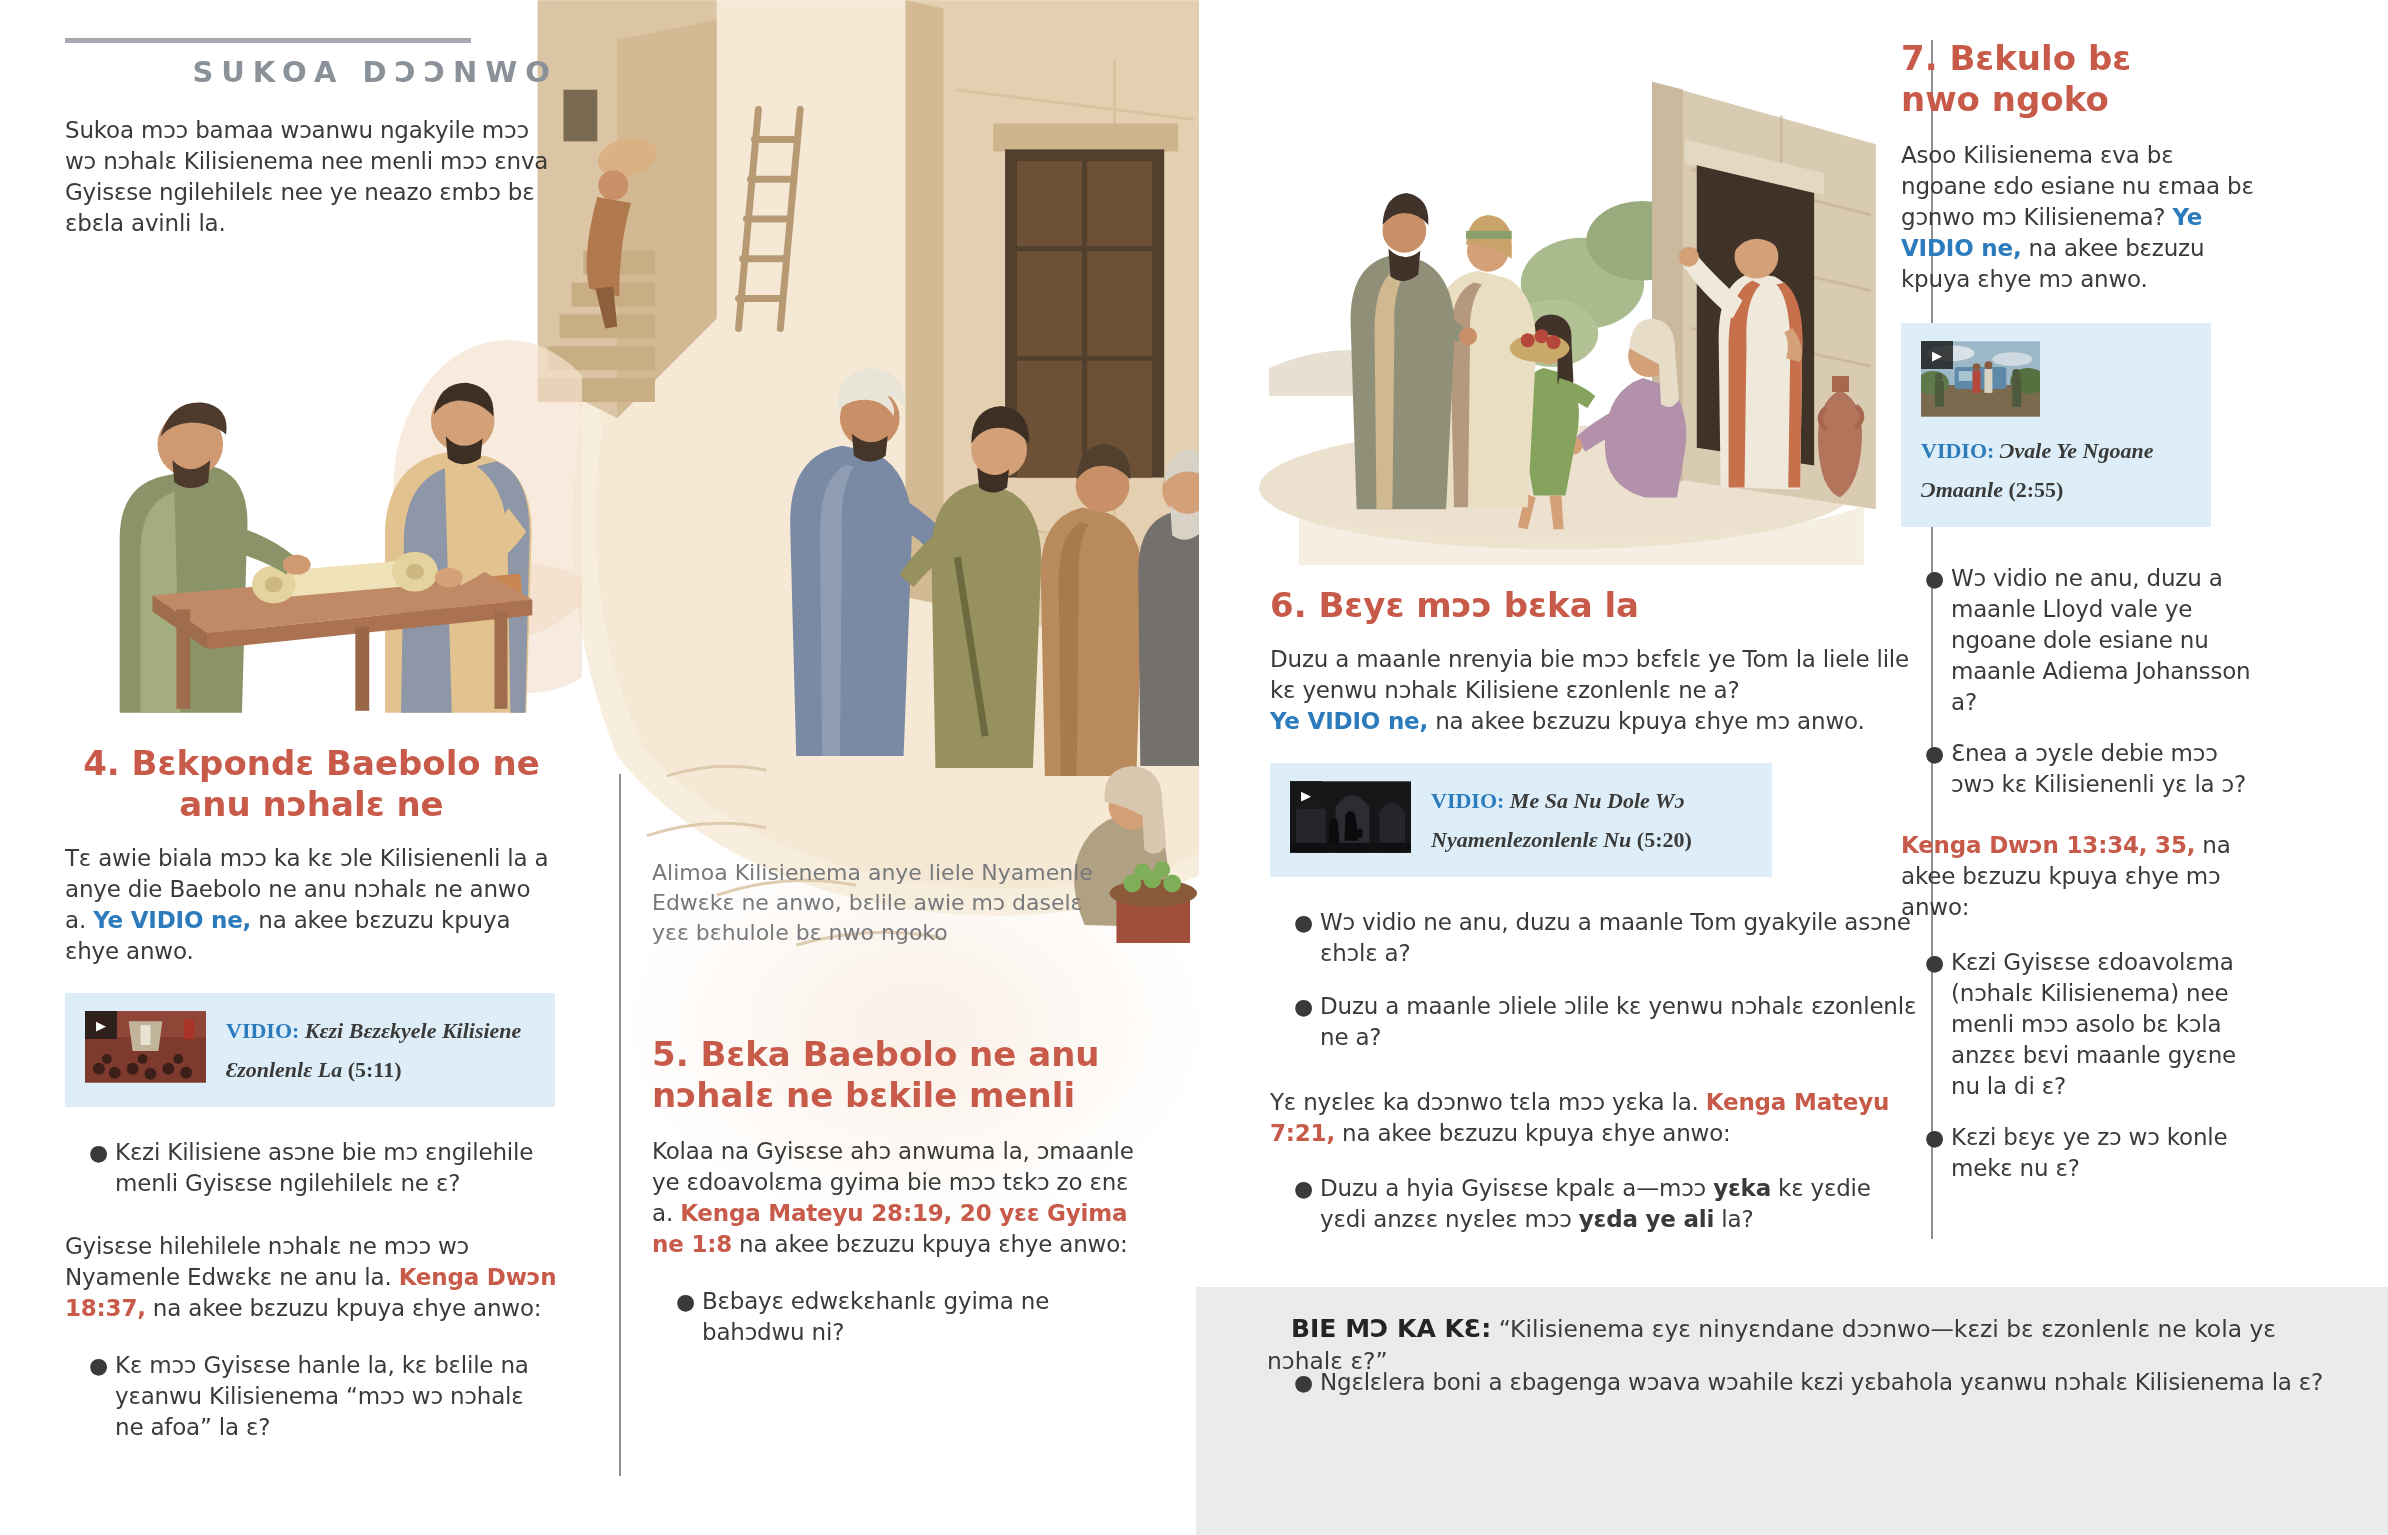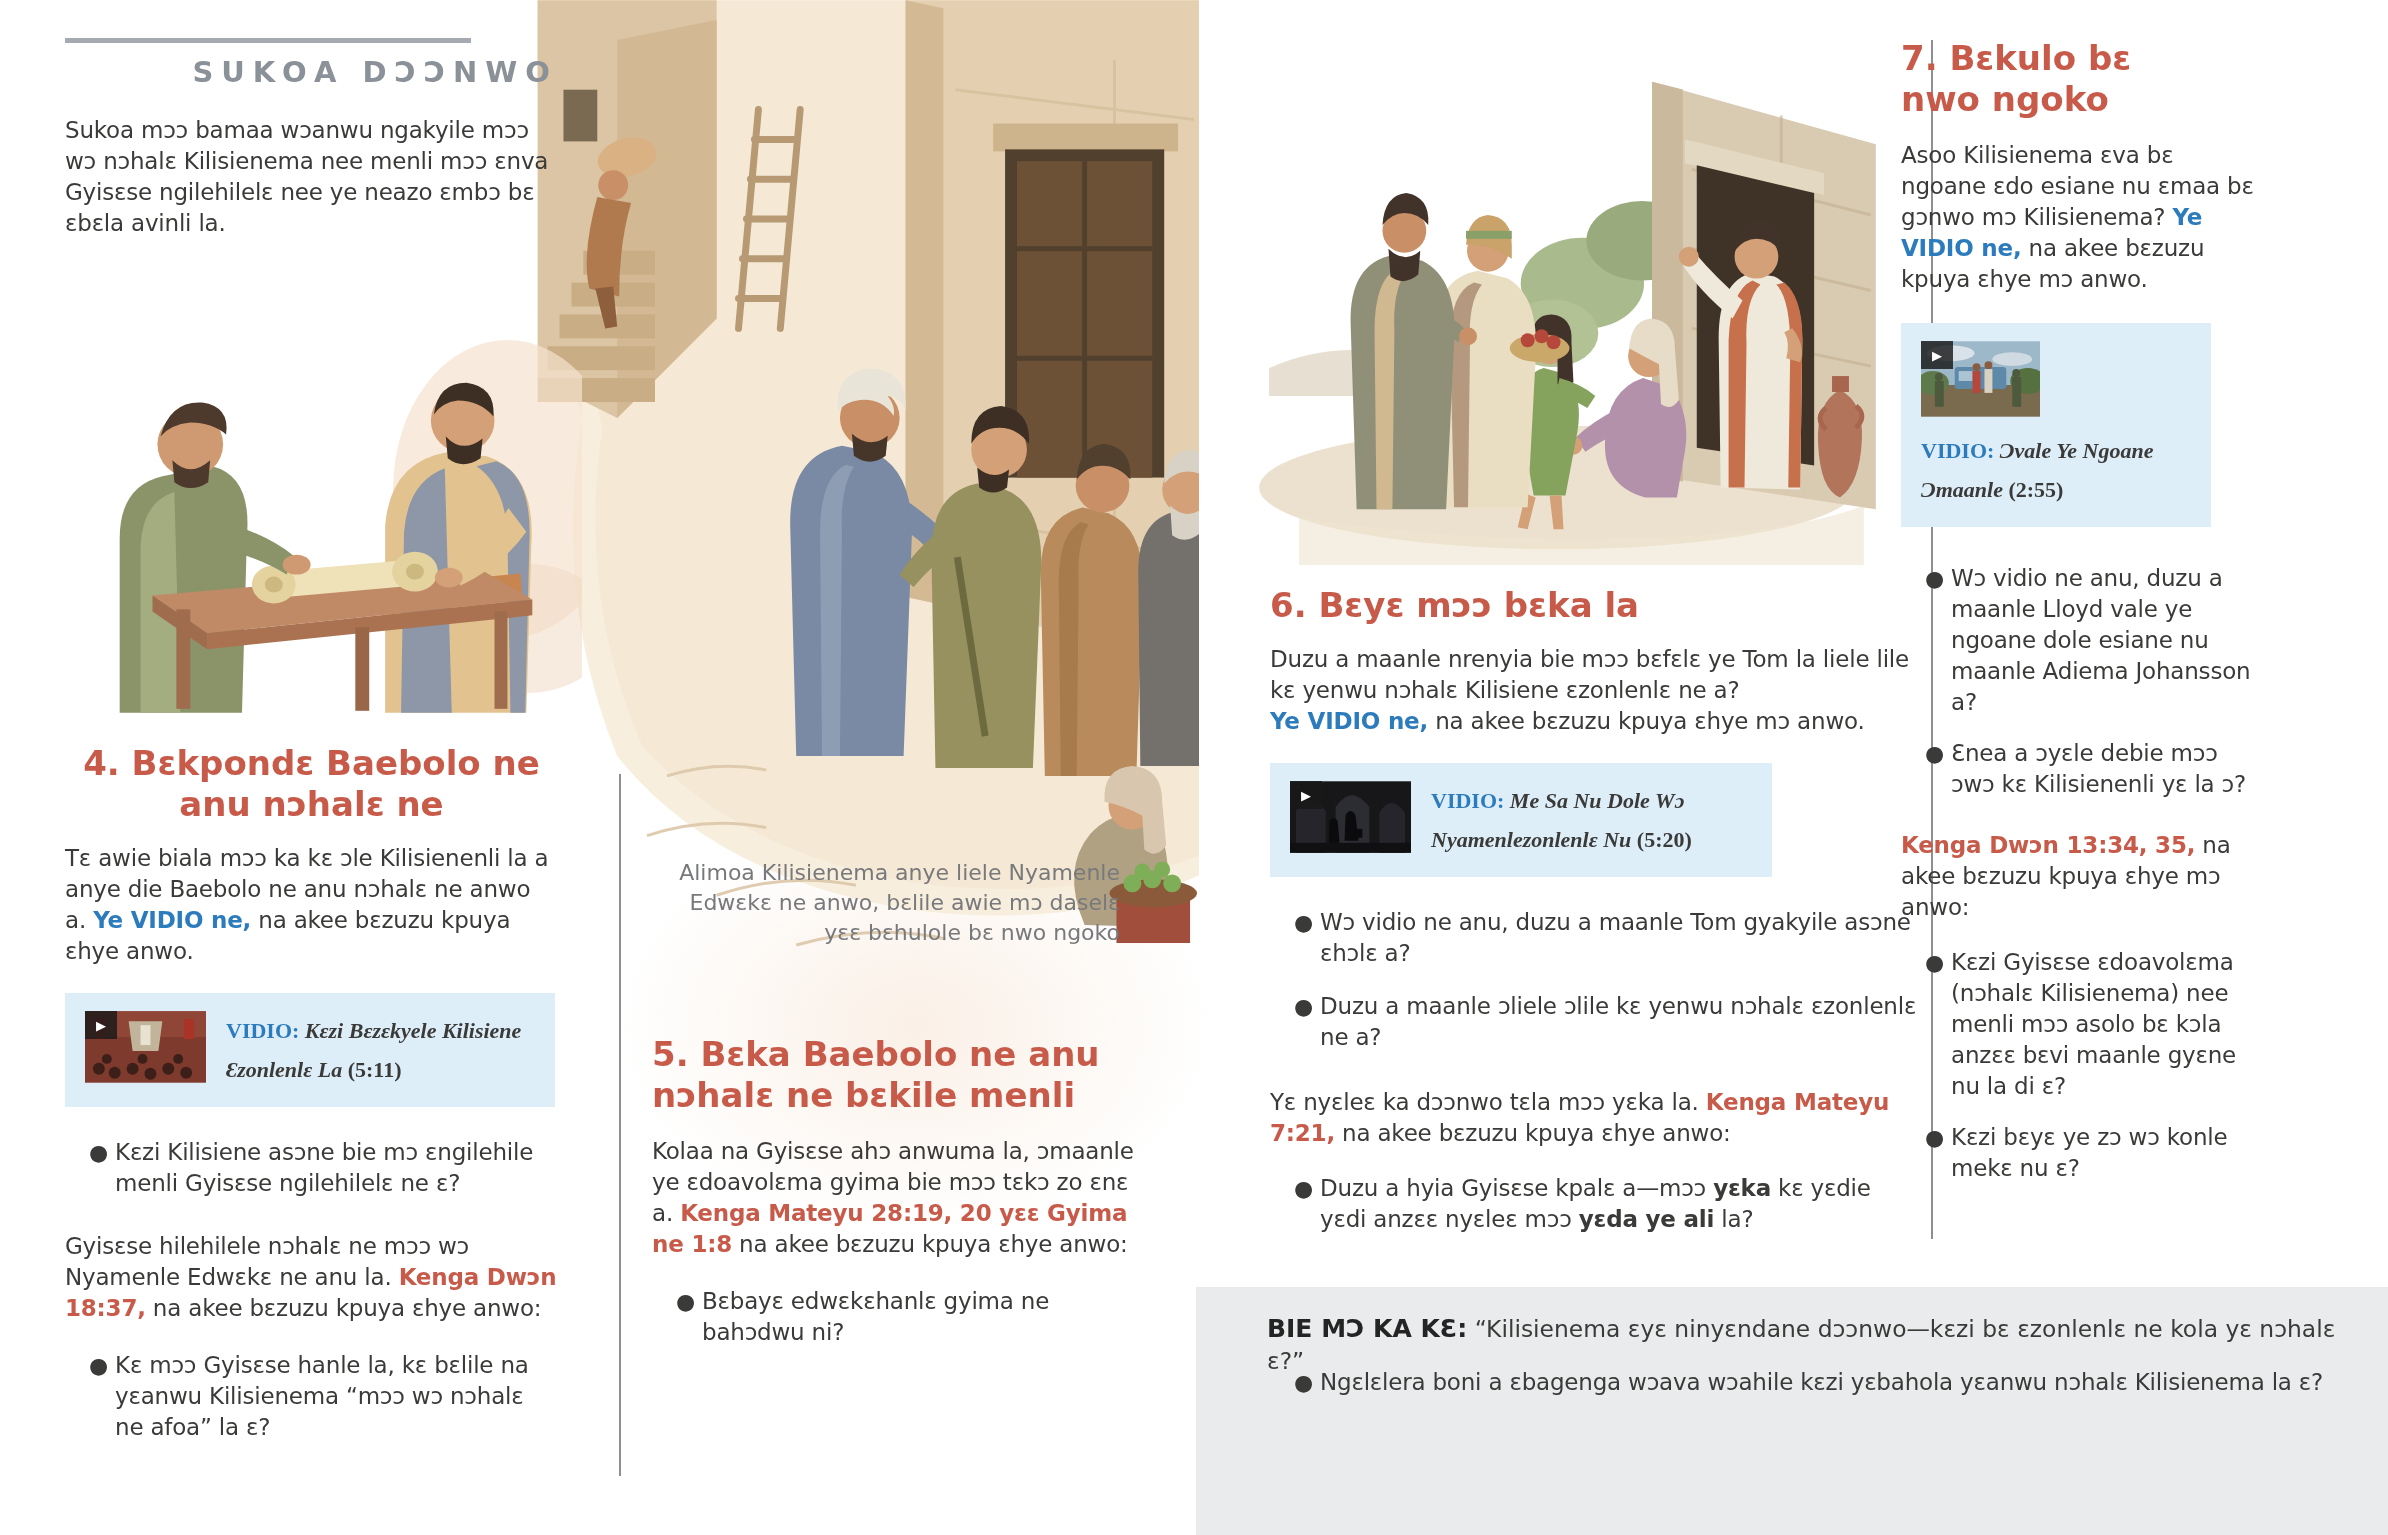--- a/index.html
+++ b/index.html
@@ -27,21 +27,21 @@
     color:#ffffff;font-size:13px;display:flex;align-items:center;justify-content:center;
   }
   .video-text{font-size:22px;line-height:39px;margin-left:20px;font-family:Liberation Serif, serif;}
   .video-box.stacked .video-text{margin-left:0;margin-top:14px;}
   .bullet-row{display:flex;}
   .bullet-dot{flex:0 0 auto;width:26px;font-size:22px;line-height:31px;padding-left:2px;}
   .bullet-body{flex:1 1 auto;}
   .vdivider{position:absolute;width:2px;background:#8f8f8f;z-index:2;}
   .gray-box{position:absolute;left:1196px;top:1287px;width:1192px;height:249px;background:#e9ebec;z-index:1;}
   .gb-line1{position:absolute;left:71px;top:26px;font-size:23.4px;line-height:32px;width:1075px;}
-  .gb-label{font-size:25px;font-weight:bold;color:#242424;}
+  .gb-label{font-size:25px;font-weight:bold;color:#242424;margin-left:24px;}
   .gb-bullet{position:absolute;left:96px;top:80px;width:1035px;}
   .illo{position:absolute;z-index:1;}
   .blob{position:absolute;z-index:0;border-radius:50%;}
 </style>
 </head>
 <body>
 
 <div id="canvas">
 
   <div class="blob" style="left:617px;top:816px;width:597px;height:418px;background:radial-gradient(closest-side,#f5e0cd,rgba(245,224,205,0));opacity:.5;"></div>
@@ -297,21 +297,21 @@
 
     <div class="bullet-row body-text" style="margin-top:26px;padding-left:22px;">
       <span class="bullet-dot">●</span>
       <span class="bullet-body">Kɛ mɔɔ Gyisɛse hanle la, kɛ bɛlile na yɛanwu Kilisienema “mɔɔ wɔ nɔhalɛ ne afoa” la ɛ?</span>
     </div>
   </div>
 
   <div class="vdivider" style="left:619px;top:774px;height:702px;"></div>
 
   <div class="col" style="left:652px;top:858px;width:517px;">
-    <p class="caption" style="width:468px;text-align:right;">Alimoa Kilisienema anye liele Nyamenle Edwɛkɛ ne anwo, bɛlile awie mɔ daselɛ yɛɛ bɛhulole bɛ nwo ngoko</p>
+    <p class="caption" style="width:468px;">Alimoa Kilisienema anye liele Nyamenle Edwɛkɛ ne anwo, bɛlile awie mɔ daselɛ yɛɛ bɛhulole bɛ nwo ngoko</p>
 
     <h2 class="section-title" style="margin-top:86px;width:458px;">5. Bɛka Baebolo ne anu nɔhalɛ ne bɛkile menli</h2>
 
     <p class="body-text" style="margin-top:20px;width:498px;">
       <span>Kolaa na Gyisɛse ahɔ anwuma la, ɔmaanle ye ɛdoavolɛma gyima bie mɔɔ tɛkɔ zo ɛnɛ a. </span><span class="accent bold">Kenga Mateyu 28:19, 20 yɛɛ Gyima ne 1:8</span><span> na akee bɛzuzu kpuya ɛhye anwo:</span>
     </p>
 
     <div class="bullet-row body-text" style="margin-top:26px;padding-left:22px;width:418px;">
       <span class="bullet-dot">●</span>
       <span class="bullet-body">Bɛbayɛ edwɛkɛhanlɛ gyima ne bahɔdwu ni?</span>

